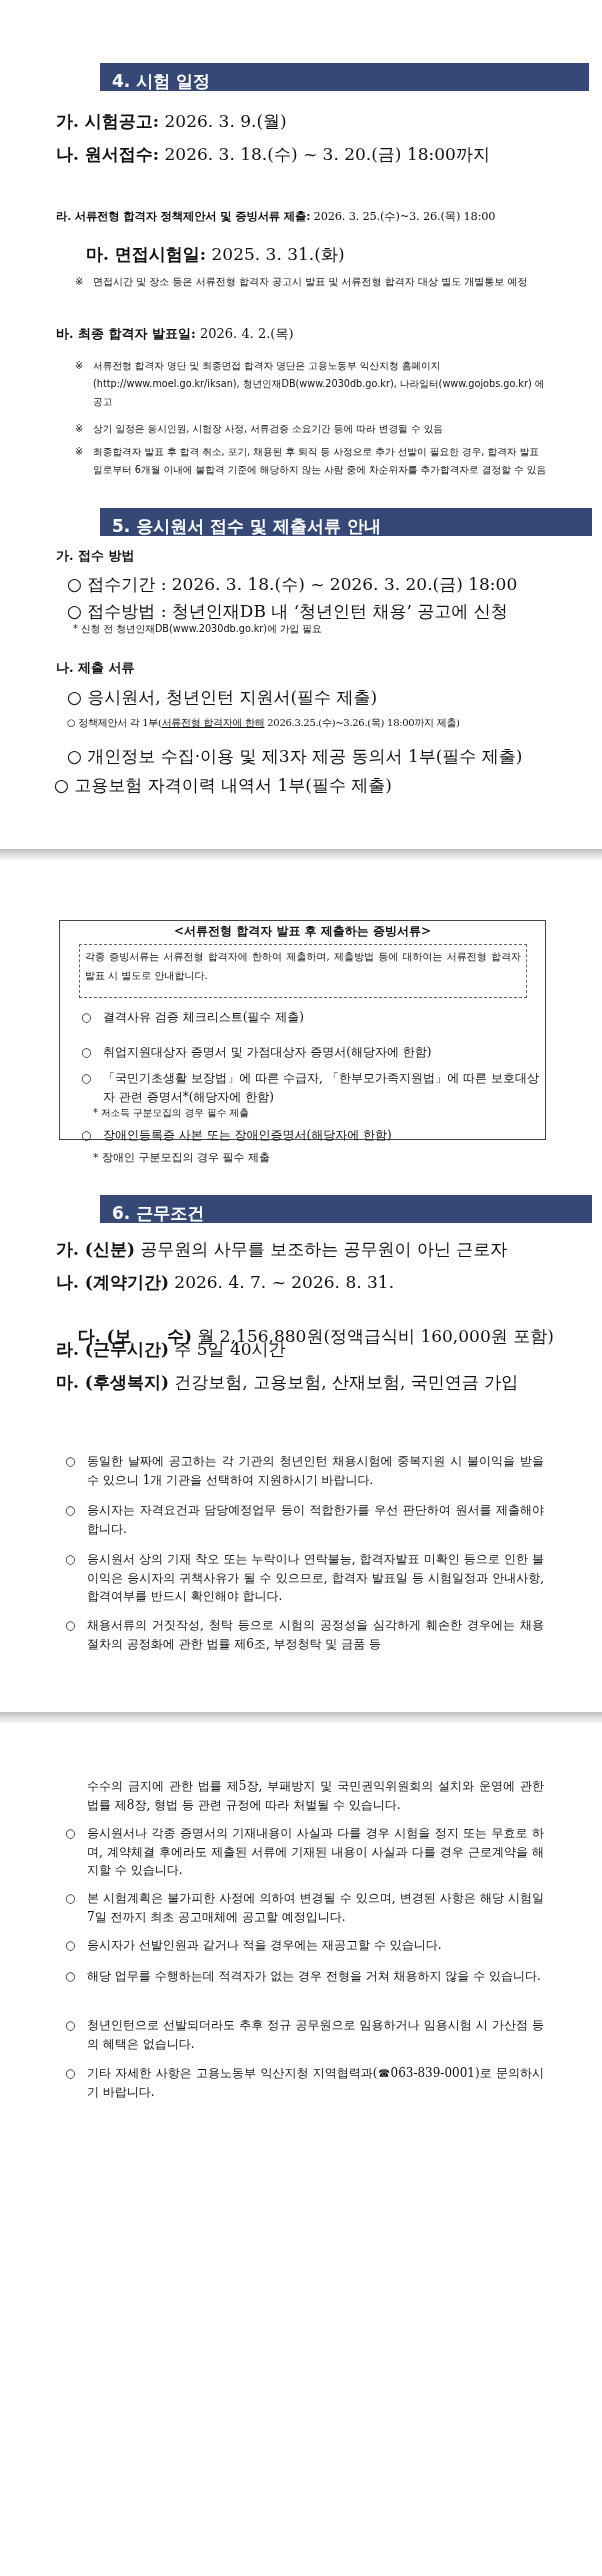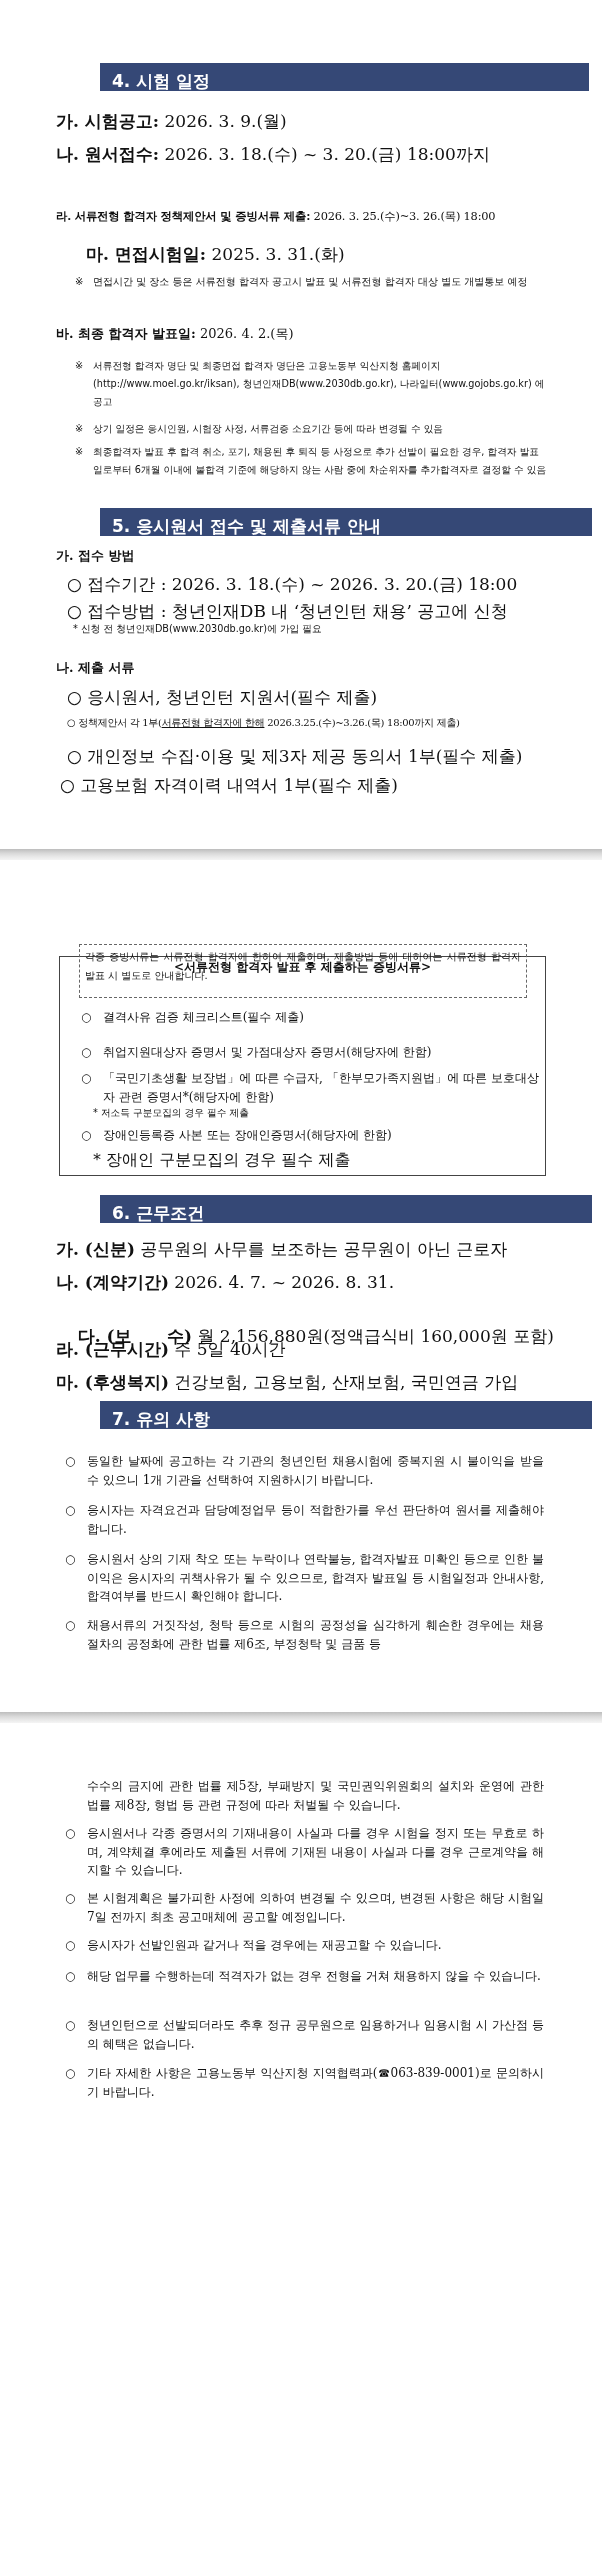--- a/index.html
+++ b/index.html
@@ -80,30 +80,30 @@
   <div class="ln b" style="left:56px;top:659px;font-size:13px;">나. 제출 서류</div>
   <div class="ln" style="left:67px;top:686px;">
     <span>○</span>&nbsp;<span>응시원서, 청년인턴 지원서(필수 제출)</span>
   </div>
   <div class="ln" style="left:67px;top:716px;font-size:10px;letter-spacing:-0.3px;">
     <span>○</span>&nbsp;<span>정책제안서 각 1부(</span><u>서류전형 합격자에 한해</u><span> 2026.3.25.(수)~3.26.(목) 18:00까지 제출)</span>
   </div>
   <div class="ln" style="left:67px;top:745px;">
     <span>○</span>&nbsp;<span>개인정보 수집·이용 및 제3자 제공 동의서 1부(필수 제출)</span>
   </div>
-  <div class="ln" style="left:60px;top:774px;">
+  <div class="ln" style="left:54px;top:774px;">
     <span>○</span>&nbsp;<span>고용보험 자격이력 내역서 1부(필수 제출)</span>
   </div>
 </div>
 
 <div class="sep" style="top:849px;"></div>
 
 <div class="page" style="top:860px;height:852px;">
 
-  <div class="box" style="top:60px;height:218px;margin-top:36px;">
+  <div class="box" style="top:60px;height:218px;">
     <div class="ln b" style="left:0;width:485px;text-align:center;top:1.6px;font-size:12px;">&lt;서류전형 합격자 발표 후 제출하는 증빙서류&gt;</div>
   </div>
   <div class="dash" style="top:84px;">
     <div class="sans" style="font-size:10px;line-height:18.7px;padding:3.2px 4.9px;text-align:justify;">각종 증빙서류는 서류전형 합격자에 한하여 제출하며, 제출방법 등에 대하여는 서류전형 합격자 발표 시 별도로 안내합니다.</div>
   </div>
 
   <div class="item" style="left:81px;width:442px;top:148px;">
     <span class="mk">○</span>
     <span class="tx">결격사유 검증 체크리스트(필수 제출)</span>
   </div>
@@ -113,41 +113,40 @@
   </div>
   <div class="item" style="left:81px;width:458px;top:209px;">
     <span class="mk">○</span>
     <span class="tx">「국민기초생활 보장법」에 따른 수급자, 「한부모가족지원법」에 따른 보호대상자 관련 증명서*(해당자에 한함)</span>
   </div>
   <div class="ln sans" style="left:93px;top:247px;font-size:9.7px;">* 저소득 구분모집의 경우 필수 제출</div>
   <div class="item" style="left:81px;width:442px;top:266px;">
     <span class="mk">○</span>
     <span class="tx">장애인등록증 사본 또는 장애인증명서(해당자에 한함)</span>
   </div>
-  <div class="ln sans" style="left:93px;top:290px;font-size:16px;">* 장애인 구분모집의 경우 필수 제출</div>
+  <div class="ln sans" style="left:93px;top:290px;font-size:11px;">* 장애인 구분모집의 경우 필수 제출</div>
 
   <div class="hdr" style="top:335px;width:492px;">6. 근무조건</div>
 
   <div class="ln" style="left:56px;top:378px;">
     <span class="b">가. (신분)</span><span> 공무원의 사무를 보조하는 공무원이 아닌 근로자</span>
   </div>
   <div class="ln" style="left:56px;top:411px;">
     <span class="b">나. (계약기간)</span><span> 2026. 4. 7. ~ 2026. 8. 31.</span>
   </div>
   <div class="ln" style="left:56px;top:445px;white-space:pre;">
     <span class="b">다. (보      수)</span><span> 월 2,156,880원(정액급식비 160,000원 포함)</span>
   </div>
   <div class="ln" style="left:56px;top:478px;">
     <span class="b">라. (근무시간)</span><span> 주 5일 40시간</span>
   </div>
   <div class="ln" style="left:56px;top:511px;">
     <span class="b">마. (후생복지)</span><span> 건강보험, 고용보험, 산재보험, 국민연금 가입</span>
   </div>
 
-  <div class="hdr" style="top:541px;width:492px;">7. 유의 사항</div>
 
   <div class="item" style="top:592px;">
     <span class="mk">○</span>
     <span class="tx">동일한 날짜에 공고하는 각 기관의 청년인턴 채용시험에 중복지원 시 불이익을 받을 수 있으니 1개 기관을 선택하여 지원하시기 바랍니다.</span>
   </div>
   <div class="item" style="top:641px;">
     <span class="mk">○</span>
     <span class="tx">응시자는 자격요건과 담당예정업무 등이 적합한가를 우선 판단하여 원서를 제출해야 합니다.</span>
   </div>
   <div class="item" style="top:690px;">

